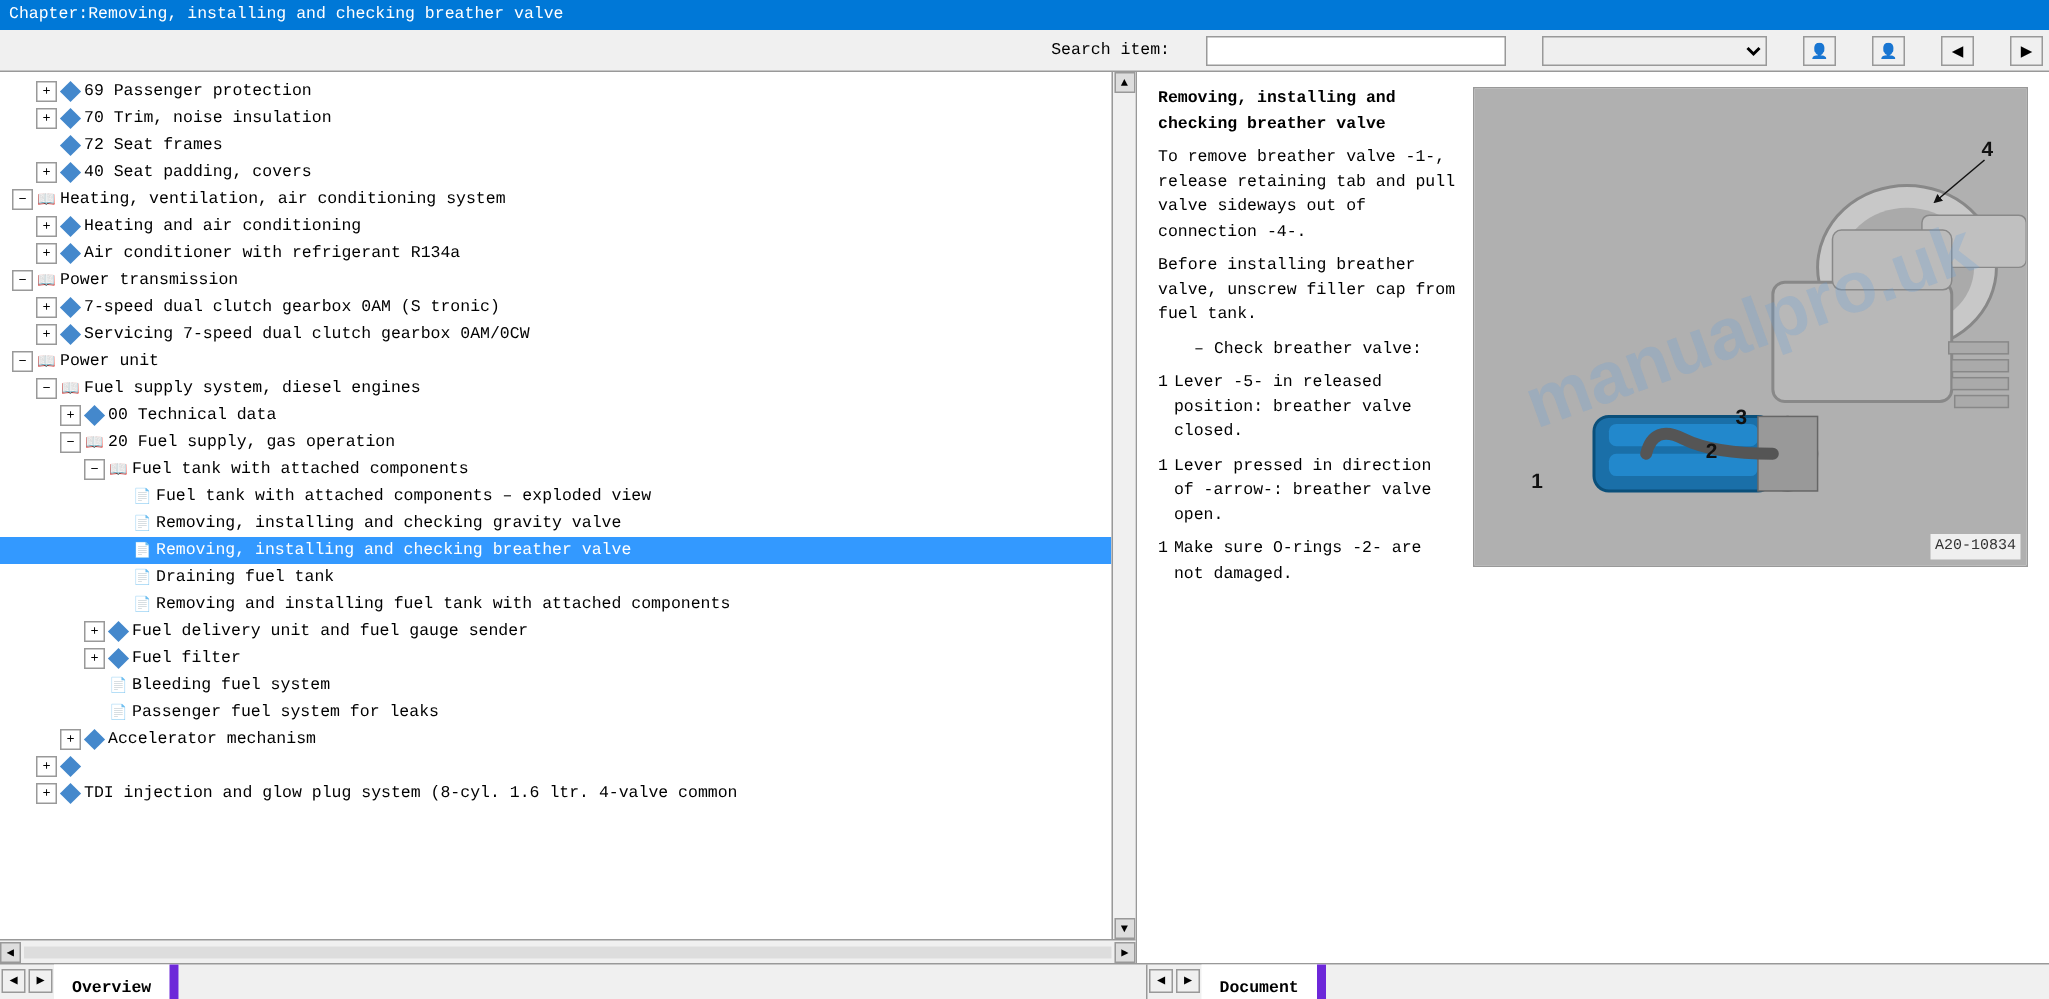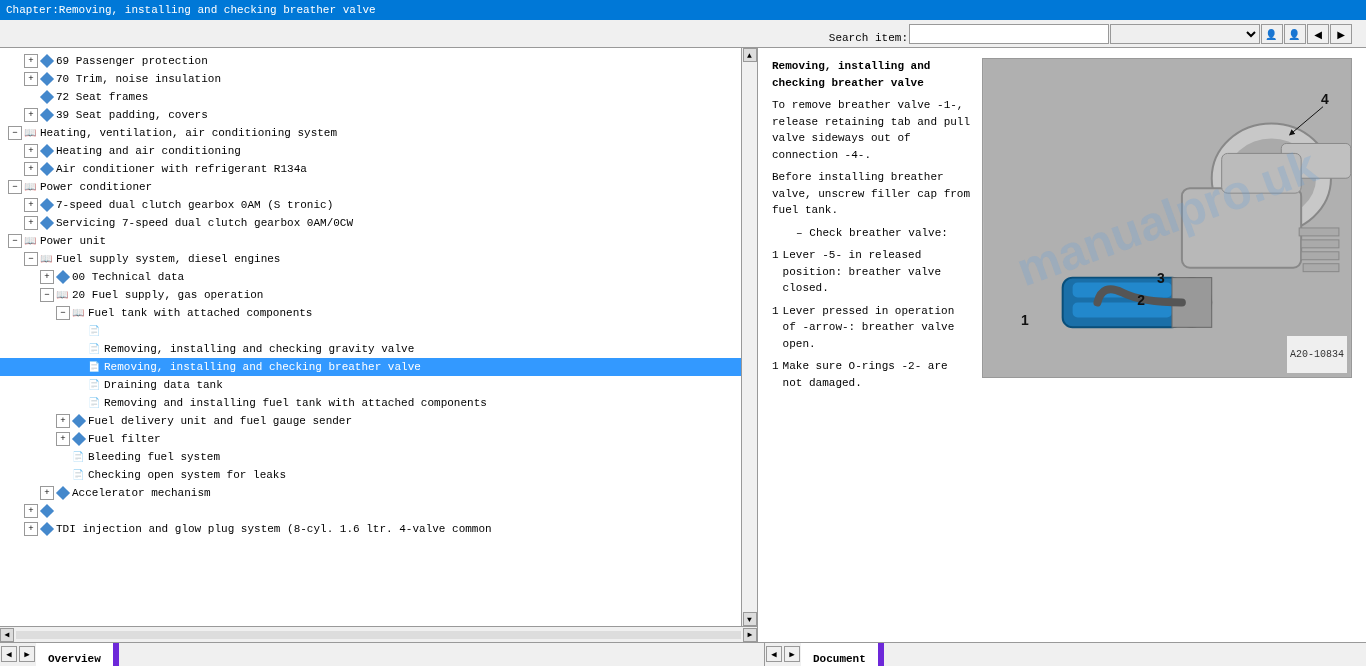--- a/index.html
+++ b/index.html
@@ -13,25 +13,25 @@
       font-size: 11px;
       height: 20px;
       display: flex;
       align-items: center;
     }
 
     
     .toolbar {
       background: #f0f0f0;
       border-bottom: 1px solid #999;
-      padding: 3px 14px;
+      padding: 3px 4px;
       height: 28px;
       display: flex;
-      align-items: flex-end;
-      gap: 1px;
+      align-items: center;
+      gap: 24px;
     }
     .toolbar-label {
       font-size: 11px;
     }
     .search-input {
       width: 200px;
       height: 20px;
       border: 1px solid #999;
       padding: 1px 4px;
       font-size: 11px;
@@ -160,21 +160,21 @@
       overflow: hidden;
     }
 
     .doc-image-label {
       position: absolute;
       bottom: 4px;
       right: 4px;
       font-size: 10px;
       color: #333;
       background: rgba(255,255,255,0.8);
-      padding: 11px 3px;
+      padding: 1px 3px;
     }
 
     
     .tech-illustration {
       width: 100%;
       height: 100%;
     }
 
     
     .watermark {
@@ -312,21 +312,21 @@
                 <span class="diamond-icon">
                   <span class="diamond"></span>
                 </span>
                 <span>72 Seat frames</span>
               </div>
               <div class="tree-item indent-2">
                 <span class="expand-icon">+</span>
                 <span class="diamond-icon">
                   <span class="diamond"></span>
                 </span>
-                <span>39 Seat padding, covers</span>
+                <span>40 Seat padding, covers</span>
               </div>
               <div class="tree-item indent-1">
                 <span class="expand-icon">−</span>
                 <span class="book-icon">📖</span>
                 <span>Heating, ventilation, air conditioning system</span>
               </div>
               <div class="tree-item indent-2">
                 <span class="expand-icon">+</span>
                 <span class="diamond-icon">
                   <span class="diamond"></span>
@@ -336,21 +336,21 @@
               <div class="tree-item indent-2">
                 <span class="expand-icon">+</span>
                 <span class="diamond-icon">
                   <span class="diamond"></span>
                 </span>
                 <span>Air conditioner with refrigerant R134a</span>
               </div>
               <div class="tree-item indent-1">
                 <span class="expand-icon">−</span>
                 <span class="book-icon">📖</span>
-                <span>Power conditioner</span>
+                <span>Power transmission</span>
               </div>
               <div class="tree-item indent-2">
                 <span class="expand-icon">+</span>
                 <span class="diamond-icon">
                   <span class="diamond"></span>
                 </span>
                 <span>7-speed dual clutch gearbox 0AM (S tronic)</span>
               </div>
               <div class="tree-item indent-2">
                 <span class="expand-icon">+</span>
@@ -382,35 +382,36 @@
                 <span>20 Fuel supply, gas operation</span>
               </div>
               <div class="tree-item indent-4">
                 <span class="expand-icon">−</span>
                 <span class="book-icon">📖</span>
                 <span>Fuel tank with attached components</span>
               </div>
               <div class="tree-item indent-5">
                 <span style="width:14px;display:inline-block;margin-right:2px;"></span>
                 <span class="doc-icon">📄</span>
+                <span>Fuel tank with attached components – exploded view</span>
               </div>
               <div class="tree-item indent-5">
                 <span style="width:14px;display:inline-block;margin-right:2px;"></span>
                 <span class="doc-icon">📄</span>
                 <span>Removing, installing and checking gravity valve</span>
               </div>
               <div class="tree-item indent-5 selected">
                 <span style="width:14px;display:inline-block;margin-right:2px;"></span>
                 <span class="doc-icon">📄</span>
                 <span>Removing, installing and checking breather valve</span>
               </div>
               <div class="tree-item indent-5">
                 <span style="width:14px;display:inline-block;margin-right:2px;"></span>
                 <span class="doc-icon">📄</span>
-                <span>Draining data tank</span>
+                <span>Draining fuel tank</span>
               </div>
               <div class="tree-item indent-5">
                 <span style="width:14px;display:inline-block;margin-right:2px;"></span>
                 <span class="doc-icon">📄</span>
                 <span>Removing and installing fuel tank with attached components</span>
               </div>
               <div class="tree-item indent-4">
                 <span class="expand-icon">+</span>
                 <span class="diamond-icon">
                   <span class="diamond"></span>
@@ -425,21 +426,21 @@
                 <span>Fuel filter</span>
               </div>
               <div class="tree-item indent-4">
                 <span style="width:14px;display:inline-block;margin-right:2px;"></span>
                 <span class="doc-icon">📄</span>
                 <span>Bleeding fuel system</span>
               </div>
               <div class="tree-item indent-4">
                 <span style="width:14px;display:inline-block;margin-right:2px;"></span>
                 <span class="doc-icon">📄</span>
-                <span>Checking open system for leaks</span>
+                <span>Passenger fuel system for leaks</span>
               </div>
               <div class="tree-item indent-3">
                 <span class="expand-icon">+</span>
                 <span class="diamond-icon">
                   <span class="diamond"></span>
                 </span>
                 <span>Accelerator mechanism</span>
               </div>
               <div class="tree-item indent-2">
                 <span class="expand-icon">+</span>
@@ -489,21 +490,21 @@
             </div>
             <div style="margin-bottom: 6px; font-size: 11px;">
               <div style="display:flex;gap:4px;">
         <span style="flex-shrink:0;">1</span>
         <span>Lever -5- in released position: breather valve closed.</span>
       </div>
             </div>
             <div style="margin-bottom: 6px; font-size: 11px;">
               <div style="display:flex;gap:4px;">
         <span style="flex-shrink:0;">1</span>
-        <span>Lever pressed in operation of -arrow-: breather valve open.</span>
+        <span>Lever pressed in direction of -arrow-: breather valve open.</span>
       </div>
             </div>
             <div style="margin-bottom: 6px; font-size: 11px;">
               <div style="display:flex;gap:4px;">
         <span style="flex-shrink:0;">1</span>
         <span>Make sure O-rings -2- are not damaged.</span>
       </div>
             </div>
           </div>
       </div>

